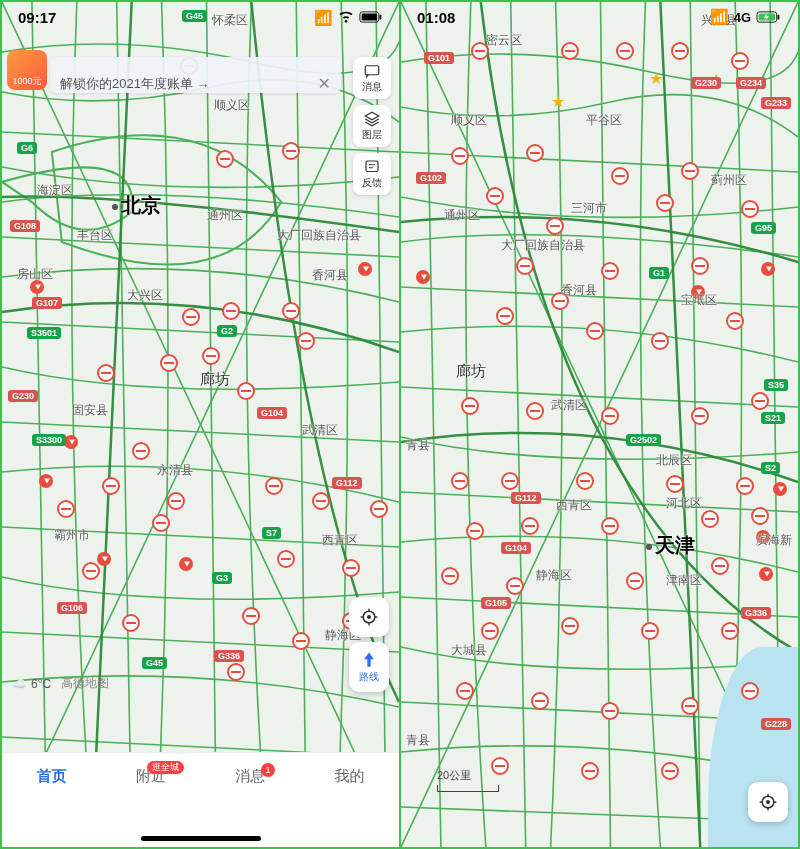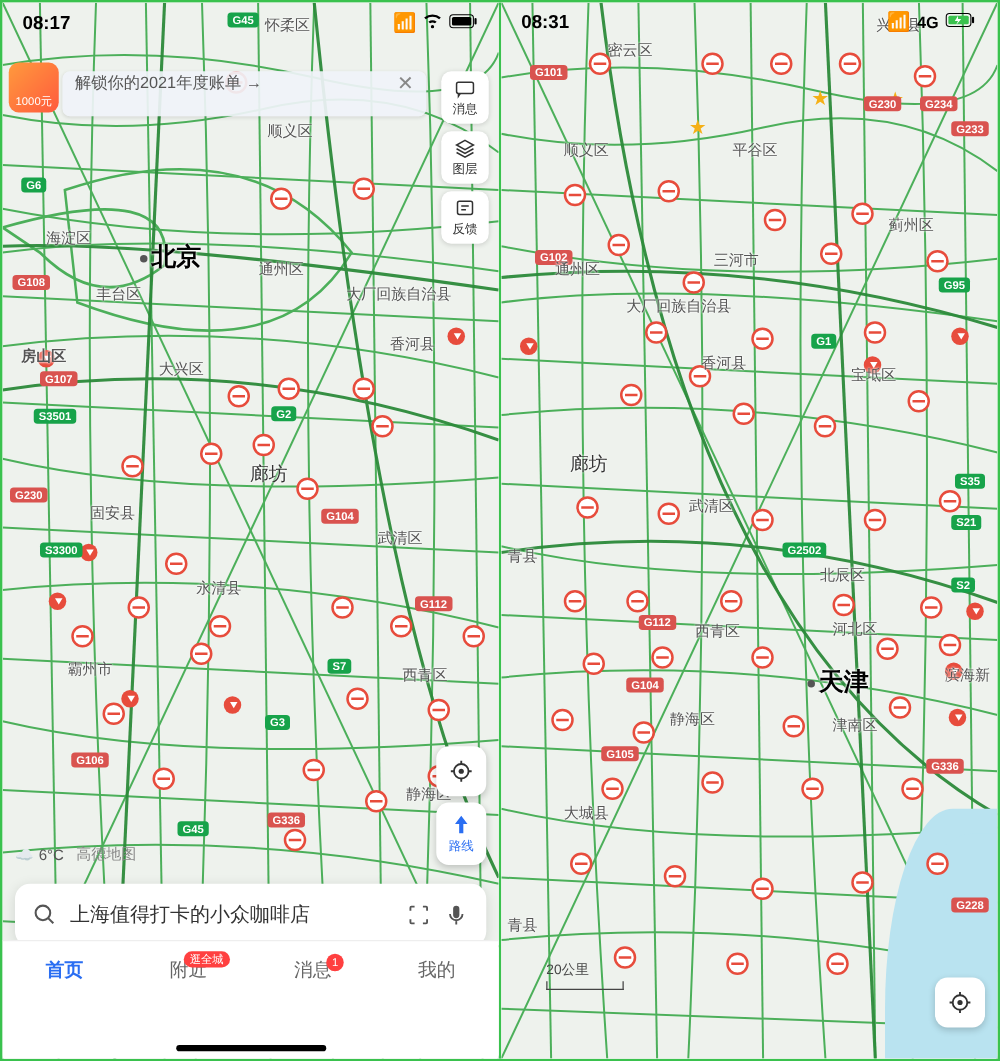--- a/index.html
+++ b/index.html
@@ -6,21 +6,21 @@
   .wrap{display:flex;width:800px;height:849px;border:2px solid #3ac24e;box-sizing:border-box;overflow:hidden}
   .phone{position:relative;flex:1;overflow:hidden;background:#e9efe9}
   .divider{width:2px;background:#3ac24e}
   
   .status{position:absolute;top:6px;left:0;right:0;display:flex;justify-content:space-between;align-items:center;padding:0 16px;font-size:15px;font-weight:600;color:#000;z-index:50}
   .status .right{display:flex;align-items:center;gap:5px}
   
   .map{position:absolute;inset:0}
   .map svg{width:100%;height:100%;display:block}
   
-  .banner{position:absolute;top:55px;left:48px;right:58px;height:36px;background:rgba(240,243,248,.92);border-radius:6px;display:flex;align-items:flex-start;padding:0 10px;font-size:13px;color:#555;z-index:40;box-shadow:0 1px 3px rgba(0,0,0,.1)}
+  .banner{position:absolute;top:55px;left:48px;right:58px;height:36px;background:rgba(240,243,248,.92);border-radius:6px;display:flex;align-items:flex-end;padding:0 10px;font-size:13px;color:#555;z-index:40;box-shadow:0 1px 3px rgba(0,0,0,.1)}
   .banner .close{margin-left:auto;color:#888;font-size:16px}
   .promo-icon{position:absolute;top:48px;left:5px;width:40px;height:40px;border-radius:8px;background:linear-gradient(135deg,#ff9a3d,#ff5a3d);z-index:41;display:flex;align-items:flex-end;justify-content:center;color:#fff;font-size:9px;padding-bottom:2px;box-sizing:border-box}
   
   .sideBtns{position:absolute;top:55px;right:8px;display:flex;flex-direction:column;gap:6px;z-index:40}
   .sbtn{width:38px;background:#fff;border-radius:8px;box-shadow:0 1px 4px rgba(0,0,0,.15);display:flex;flex-direction:column;align-items:center;justify-content:center;padding:5px 0;font-size:10px;color:#333}
   .sbtn svg{width:18px;height:18px}
   
   .locateBtn,.routeBtn{position:absolute;right:10px;width:40px;height:40px;background:#fff;border-radius:10px;box-shadow:0 2px 6px rgba(0,0,0,.2);display:flex;align-items:center;justify-content:center;z-index:40;flex-direction:column;font-size:10px;color:#333}
   .phone.left .locateBtn{bottom:210px}
   .phone.left .routeBtn{bottom:155px;height:50px;color:#2a6ef2}
@@ -105,21 +105,21 @@
 
       <span class="lbl big" style="left:110px;top:190px">北京</span>
       <span class="lbl" style="font-size:15px;color:#333;font-weight:500;left:198px;top:368px">廊坊</span>
       <div id="leftDistricts">
           <span class="lbl" style="left: 210px; top: 10px;">怀柔区</span>
           <span class="lbl" style="left: 212px; top: 95px;">顺义区</span>
           <span class="lbl" style="left: 35px; top: 180px;">海淀区</span>
           <span class="lbl" style="left: 205px; top: 205px;">通州区</span>
           <span class="lbl" style="left: 75px; top: 225px;">丰台区</span>
           <span class="lbl" style="left: 275px; top: 225px;">大厂回族自治县</span>
-          <span class="lbl" style="left: 15px; top: 275px; font-weight: bold;">房山区</span>
+          <span class="lbl" style="left: 15px; top: 264px;">房山区</span>
           <span class="lbl" style="left: 125px; top: 285px;">大兴区</span>
           <span class="lbl" style="left: 310px; top: 265px;">香河县</span>
           <span class="lbl" style="left: 70px; top: 400px;">固安县</span>
           <span class="lbl" style="left: 155px; top: 460px;">永清县</span>
           <span class="lbl" style="left: 300px; top: 420px;">武清区</span>
           <span class="lbl" style="left: 52px; top: 525px;">霸州市</span>
           <span class="lbl" style="left: 320px; top: 530px;">西青区</span>
           <span class="lbl" style="left: 323px; top: 625px;">静海区</span>
         </div>
       <div id="leftHwys">
@@ -170,21 +170,21 @@
           <span class="alert" style="left: 28px; top: 278px;"></span>
           <span class="alert" style="left: 356px; top: 260px;"></span>
           <span class="alert" style="left: 62px; top: 433px;"></span>
           <span class="alert" style="left: 37px; top: 472px;"></span>
           <span class="alert" style="left: 95px; top: 550px;"></span>
           <span class="alert" style="left: 177px; top: 555px;"></span>
         </div>
     </div>
 
     <div class="status">
-      <span>08:17</span>
+      <span>09:17</span>
       <span class="right">
         <span>📶</span>
         <span><svg viewBox="0 0 24 24" width="16" height="16" fill="#000">
               <path d="M12 18a2 2 0 100 4 2 2 0 000-4zm-5-4a9 9 0 0110 0l-2 2a6 6 0 00-6 0zM2 9a16 16 0 0120 0l-2 2a13 13 0 00-16 0z"></path>
             </svg></span>
         <span><svg viewBox="0 0 28 14" width="24" height="12">
               <rect x="1" y="1" width="22" height="12" rx="3" fill="none" stroke="#000" stroke-width="1"></rect>
               <rect x="3" y="3" width="18" height="8" rx="1.5" fill="#000"></rect>
               <rect x="24" y="4" width="2" height="6" rx="1" fill="#000"></rect>
             </svg></span>
@@ -235,34 +235,20 @@
         </svg>
       <span>路线</span>
     </div>
 
     <div class="weather">
       <span>☁️</span>
       <span>6°C</span>
       <span class="credit">高德地图</span>
     </div>
 
-    <div class="searchBar">
-      <svg viewBox="0 0 24 24">
-          <circle cx="10" cy="10" r="7" fill="none" stroke="#555" stroke-width="2"></circle>
-          <path d="M15 15l5 5" stroke="#555" stroke-width="2"></path>
-        </svg>
-      <span class="txt">上海值得打卡的小众咖啡店</span>
-      <svg viewBox="0 0 24 24">
-          <path d="M4 8V5a1 1 0 011-1h3M20 8V5a1 1 0 00-1-1h-3M4 16v3a1 1 0 001 1h3M20 16v3a1 1 0 01-1 1h-3" fill="none" stroke="#555" stroke-width="1.8"></path>
-        </svg>
-      <svg viewBox="0 0 24 24">
-          <rect x="9" y="3" width="6" height="12" rx="3" fill="#555"></rect>
-          <path d="M6 11a6 6 0 0012 0M12 18v3" fill="none" stroke="#555" stroke-width="1.8"></path>
-        </svg>
-    </div>
 
     <div class="tabBar">
       <div class="tab active"><span>首页</span></div>
       <div class="tab"><span>附近</span><span class="badge">逛全城</span></div>
       <div class="tab"><span>消息</span><span class="dot">1</span></div>
       <div class="tab"><span>我的</span></div>
     </div>
     <div class="homebar"></div>
   </div>
 
@@ -337,21 +323,21 @@
           <span class="lbl" style="left: 265px; top: 570px;">津南区</span>
           <span class="lbl" style="left: 355px; top: 530px; text-align: center;">滨海新</span>
           <span class="lbl" style="left: 50px; top: 640px;">大城县</span>
           <span class="lbl" style="left: 5px; top: 730px;">青县</span>
         </div>
       <div id="rightHwys">
           <span class="hwy nat" style="left: 23px; top: 50px;">G101</span>
           <span class="hwy nat" style="left: 290px; top: 75px;">G230</span>
           <span class="hwy nat" style="left: 335px; top: 75px;">G234</span>
           <span class="hwy nat" style="left: 360px; top: 95px;">G233</span>
-          <span class="hwy nat" style="left: 15px; top: 198px; margin-left: 12px;">G102</span>
+          <span class="hwy nat" style="left: 15px; top: 170px;">G102</span>
           <span class="hwy " style="left: 350px; top: 220px;">G95</span>
           <span class="hwy " style="left: 248px; top: 265px;">G1</span>
           <span class="hwy " style="left: 363px; top: 377px;">S35</span>
           <span class="hwy " style="left: 360px; top: 410px;">S21</span>
           <span class="hwy " style="left: 225px; top: 432px;">G2502</span>
           <span class="hwy " style="left: 360px; top: 460px;">S2</span>
           <span class="hwy nat" style="left: 110px; top: 490px;">G112</span>
           <span class="hwy nat" style="left: 100px; top: 540px;">G104</span>
           <span class="hwy nat" style="left: 80px; top: 595px;">G105</span>
           <span class="hwy nat" style="left: 340px; top: 605px;">G336</span>
@@ -413,21 +399,21 @@
           <span class="alert" style="left: 290px; top: 283px;"></span>
           <span class="alert" style="left: 360px; top: 260px;"></span>
           <span class="alert" style="left: 15px; top: 268px;"></span>
           <span class="alert" style="left: 372px; top: 480px;"></span>
           <span class="alert" style="left: 355px; top: 528px;"></span>
           <span class="alert" style="left: 358px; top: 565px;"></span>
         </div>
     </div>
 
     <div class="status">
-      <span>08:31</span>
+      <span>01:08</span>
       <span class="right">
         <span>📶</span>
         <span style="font-size:13px">4G</span>
         <span><svg viewBox="0 0 30 14" width="26" height="12">
               <rect x="1" y="1" width="23" height="12" rx="3" fill="none" stroke="#000" stroke-width="1"></rect>
               <rect x="3" y="3" width="19" height="8" rx="1.5" fill="#3ac24e"></rect>
               <rect x="25" y="4" width="2" height="6" rx="1" fill="#000"></rect>
               <path d="M12 3l-3 5h3l-2 4 5-6h-3z" fill="#fff"></path>
             </svg></span>
       </span>

